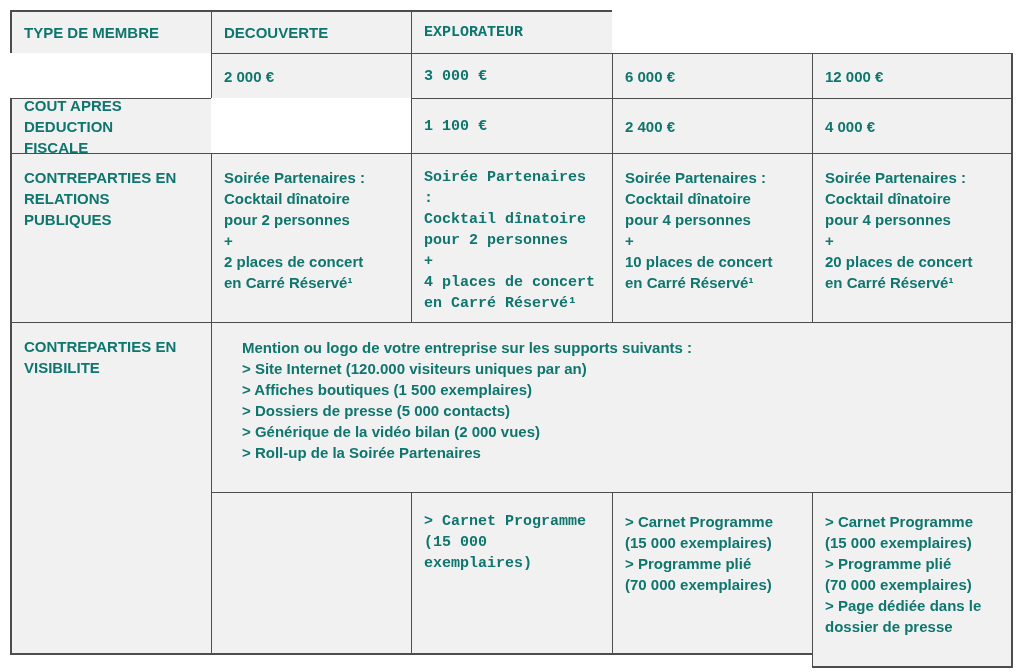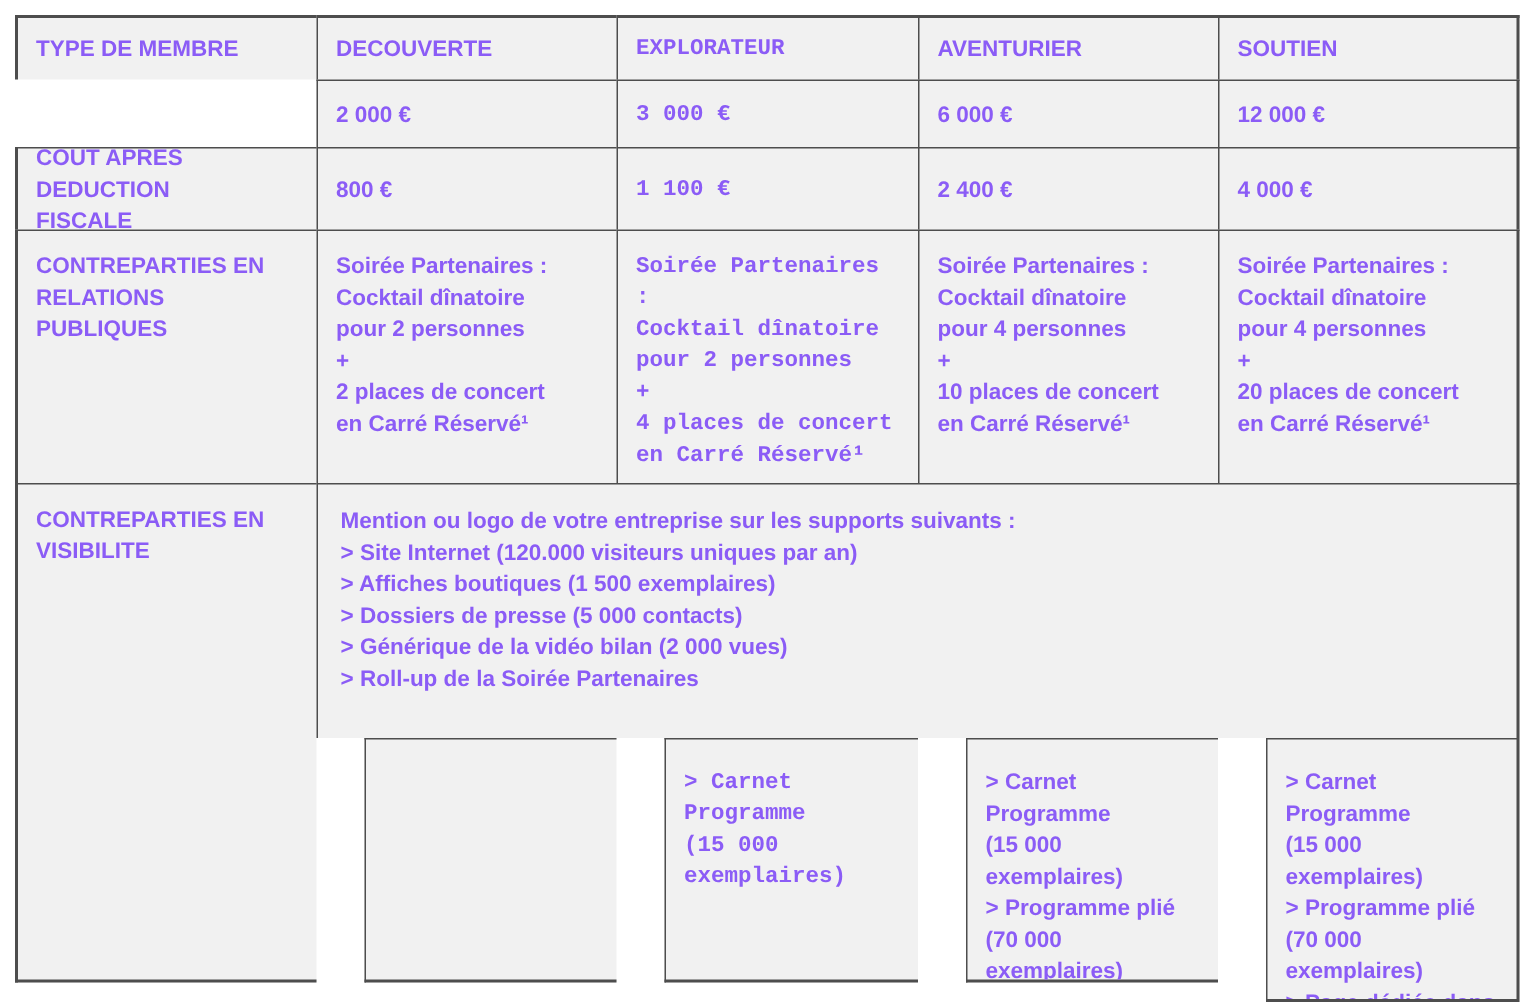--- a/index.html
+++ b/index.html
@@ -18,21 +18,21 @@
   .grid {
     display: grid;
     grid-template-columns: 201px 200px 201px 200px 201px;
     grid-template-rows: 43px 45px 55px 169px 170px 163px;
   }
   .cell {
     box-sizing: border-box;
     background: #f1f1f1;
     border-left: 1px solid #4d4d4d;
     border-top: 1px solid #4d4d4d;
-    color: #8b5cf6;
+    color: #0f766e;
     font-weight: bold;
     font-size: 15px;
     line-height: 21px;
     padding: 0 12px;
     display: flex;
     align-items: center;
     white-space: pre-line;
     overflow: hidden;
   }
   .col1  { grid-column: 1; border-left-width: 2px; }
@@ -50,54 +50,50 @@
   .colspan-common { grid-column: 2 / 6; }
   .edge-r { border-right: 2px solid #4d4d4d; }
   .edge-b { border-bottom: 2px solid #4d4d4d; }
   .top {
     display: block;
     padding-top: 13px;
   }
   .sub {
     display: block;
     padding-top: 18px;
-    margin-left: 32px;
   }
   .common {
     display: block;
     padding-top: 14px;
-    padding-left: 15px;
+    padding-left: 30px;
   }
   
   .tail {
     height: calc(100% + 13px);
     position: relative;
     z-index: 2;
   }
 </style>
 </head>
 <body>
 
 <div class="sheet">
   <div class="grid">
 
     <div class="cell col1 row1">TYPE DE MEMBRE</div>
     <div class="cell col2 row1">DECOUVERTE</div>
     <div class="cell col3 row1">EXPLORATEUR</div>
-    <div class="cell col4 row1">AVENTURIER</div>
-    <div class="cell col5 row1 edge-r">SOUTIEN</div>
 
     <div class="cell col2 row2">2 000 €</div>
     <div class="cell col3 row2">3 000 €</div>
     <div class="cell col4 row2">6 000 €</div>
     <div class="cell col5 row2 edge-r">12 000 €</div>
 
     <div class="cell col1 row3">COUT APRES DEDUCTION
 FISCALE</div>
-    <div class="cell col2 row3">800 €</div>
     <div class="cell col3 row3">1 100 €</div>
     <div class="cell col4 row3">2 400 €</div>
     <div class="cell col5 row3 edge-r">4 000 €</div>
 
     <div class="cell col1 row4 top">CONTREPARTIES EN
 RELATIONS PUBLIQUES</div>
     <div class="cell col2 row4 top">Soirée Partenaires :
 Cocktail dînatoire
 pour 2 personnes
 +

